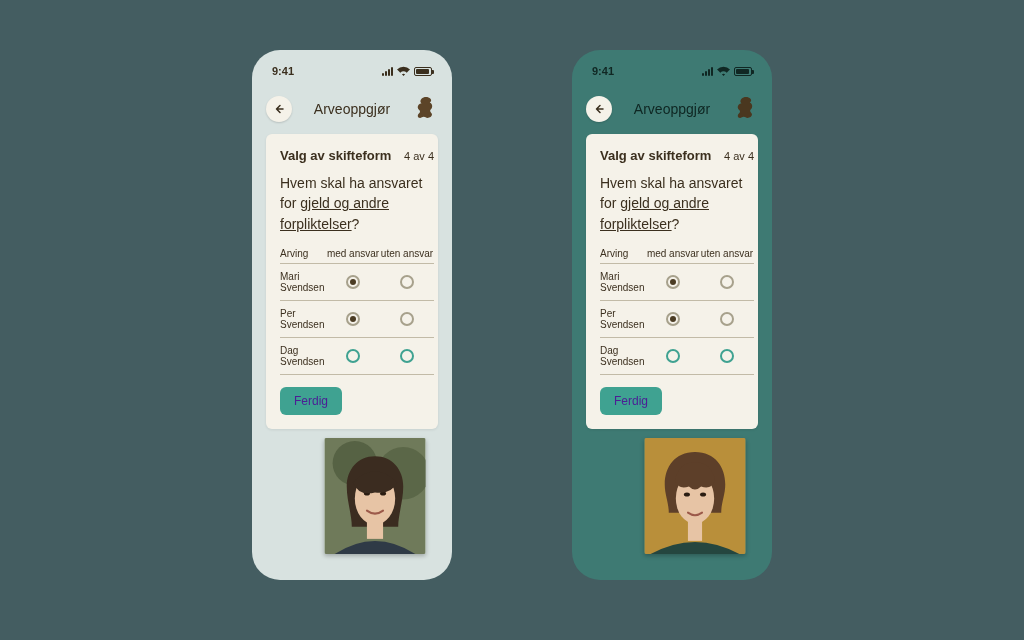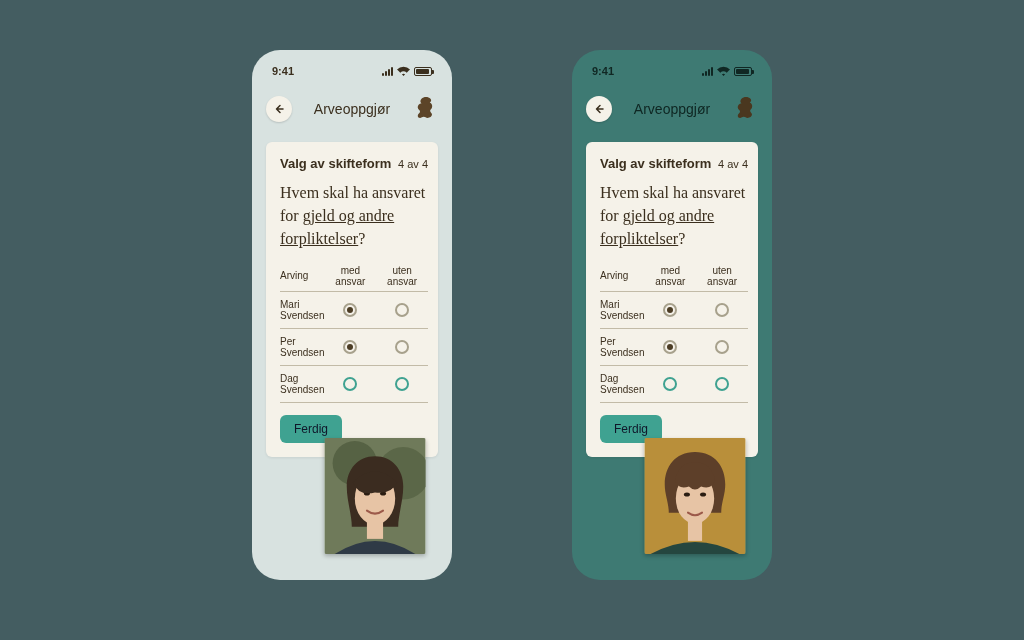--- a/index.html
+++ b/index.html
@@ -78,33 +78,32 @@
     cursor:pointer;
   }
   .title { font-size:14px; color:var(--text-dark); }
   .phone.dark .title { color:#0e2622; }
   .lion { width:26px; text-align:right; }
   .lion svg { width:24px; height:24px; }
 
   .card {
     background:var(--card-bg);
     border-radius:6px;
-    margin-top:18px;
-    padding:14px 10px 14px 14px;
+    margin-top:10px;
+    padding:14px 4px 14px 14px;
     color:var(--text-dark);
     box-shadow:0 1px 3px rgba(0,0,0,.08);
   }
   .card-head { display:flex; justify-content:space-between; align-items:baseline;}
   .card-head h4 { margin:0; font-size:13px; font-weight:600;}
   .step { font-size:11px;text-align:right; }
   .prompt {
-    font-size:16px;
+    font-size:14px;
     margin-top:10px;
     line-height:1.45;
-    font-family:Liberation Serif, serif;
   }
   .ul { text-decoration:underline; cursor:pointer;}
 
   table {
     width:100%;
     border-collapse:collapse;
     margin-top:8px;
     font-size:10px;
   }
   th {
@@ -125,21 +124,21 @@
     display:inline-flex;align-items:center;justify-content:center;
     cursor:pointer;
   }
   .radio.teal { border-color:var(--teal); }
   .radio .dot { width:6px;height:6px;border-radius:50%; }
   .radio.sel .dot { background:#4b3c24; }
 
   .done {
     margin-top:12px;
     background:var(--teal);
-    color:#0f172a;
+    color:#4c1d95;
     border:none;
     border-radius:6px;
     font-size:12px;
     padding:7px 14px;
     cursor:pointer;
   }
 
   .tile {
     position:absolute;
     right:26px;

